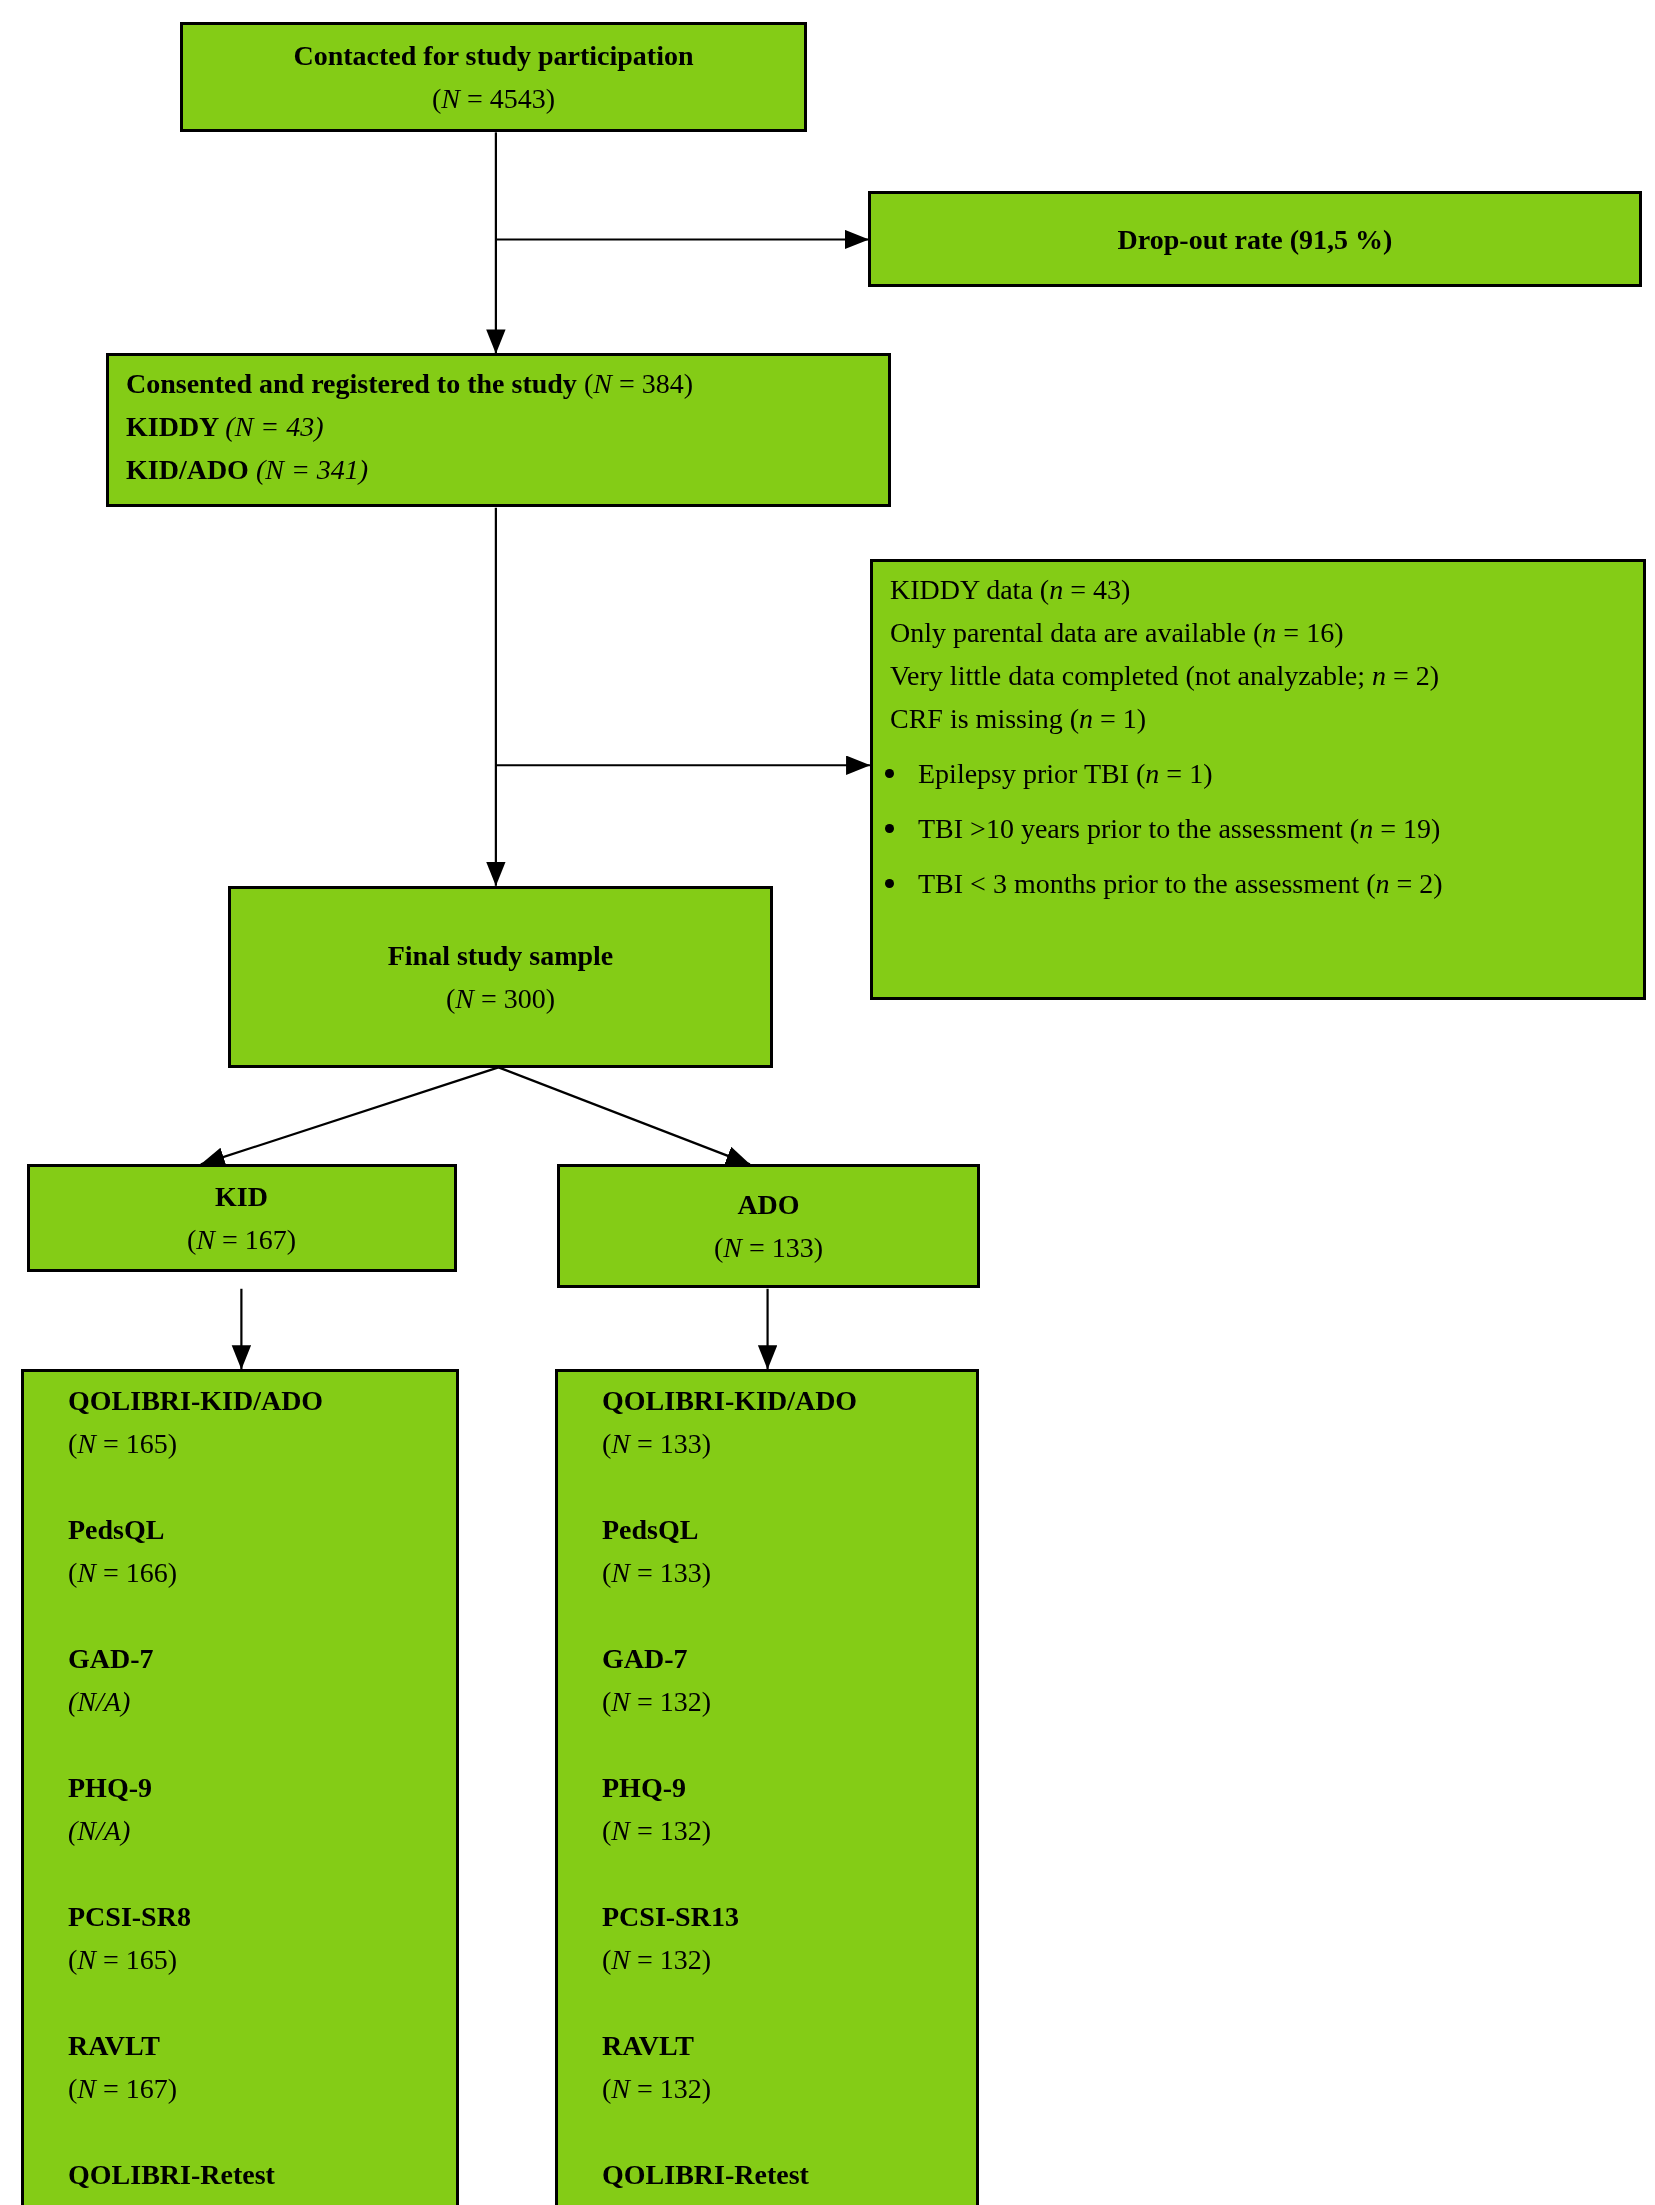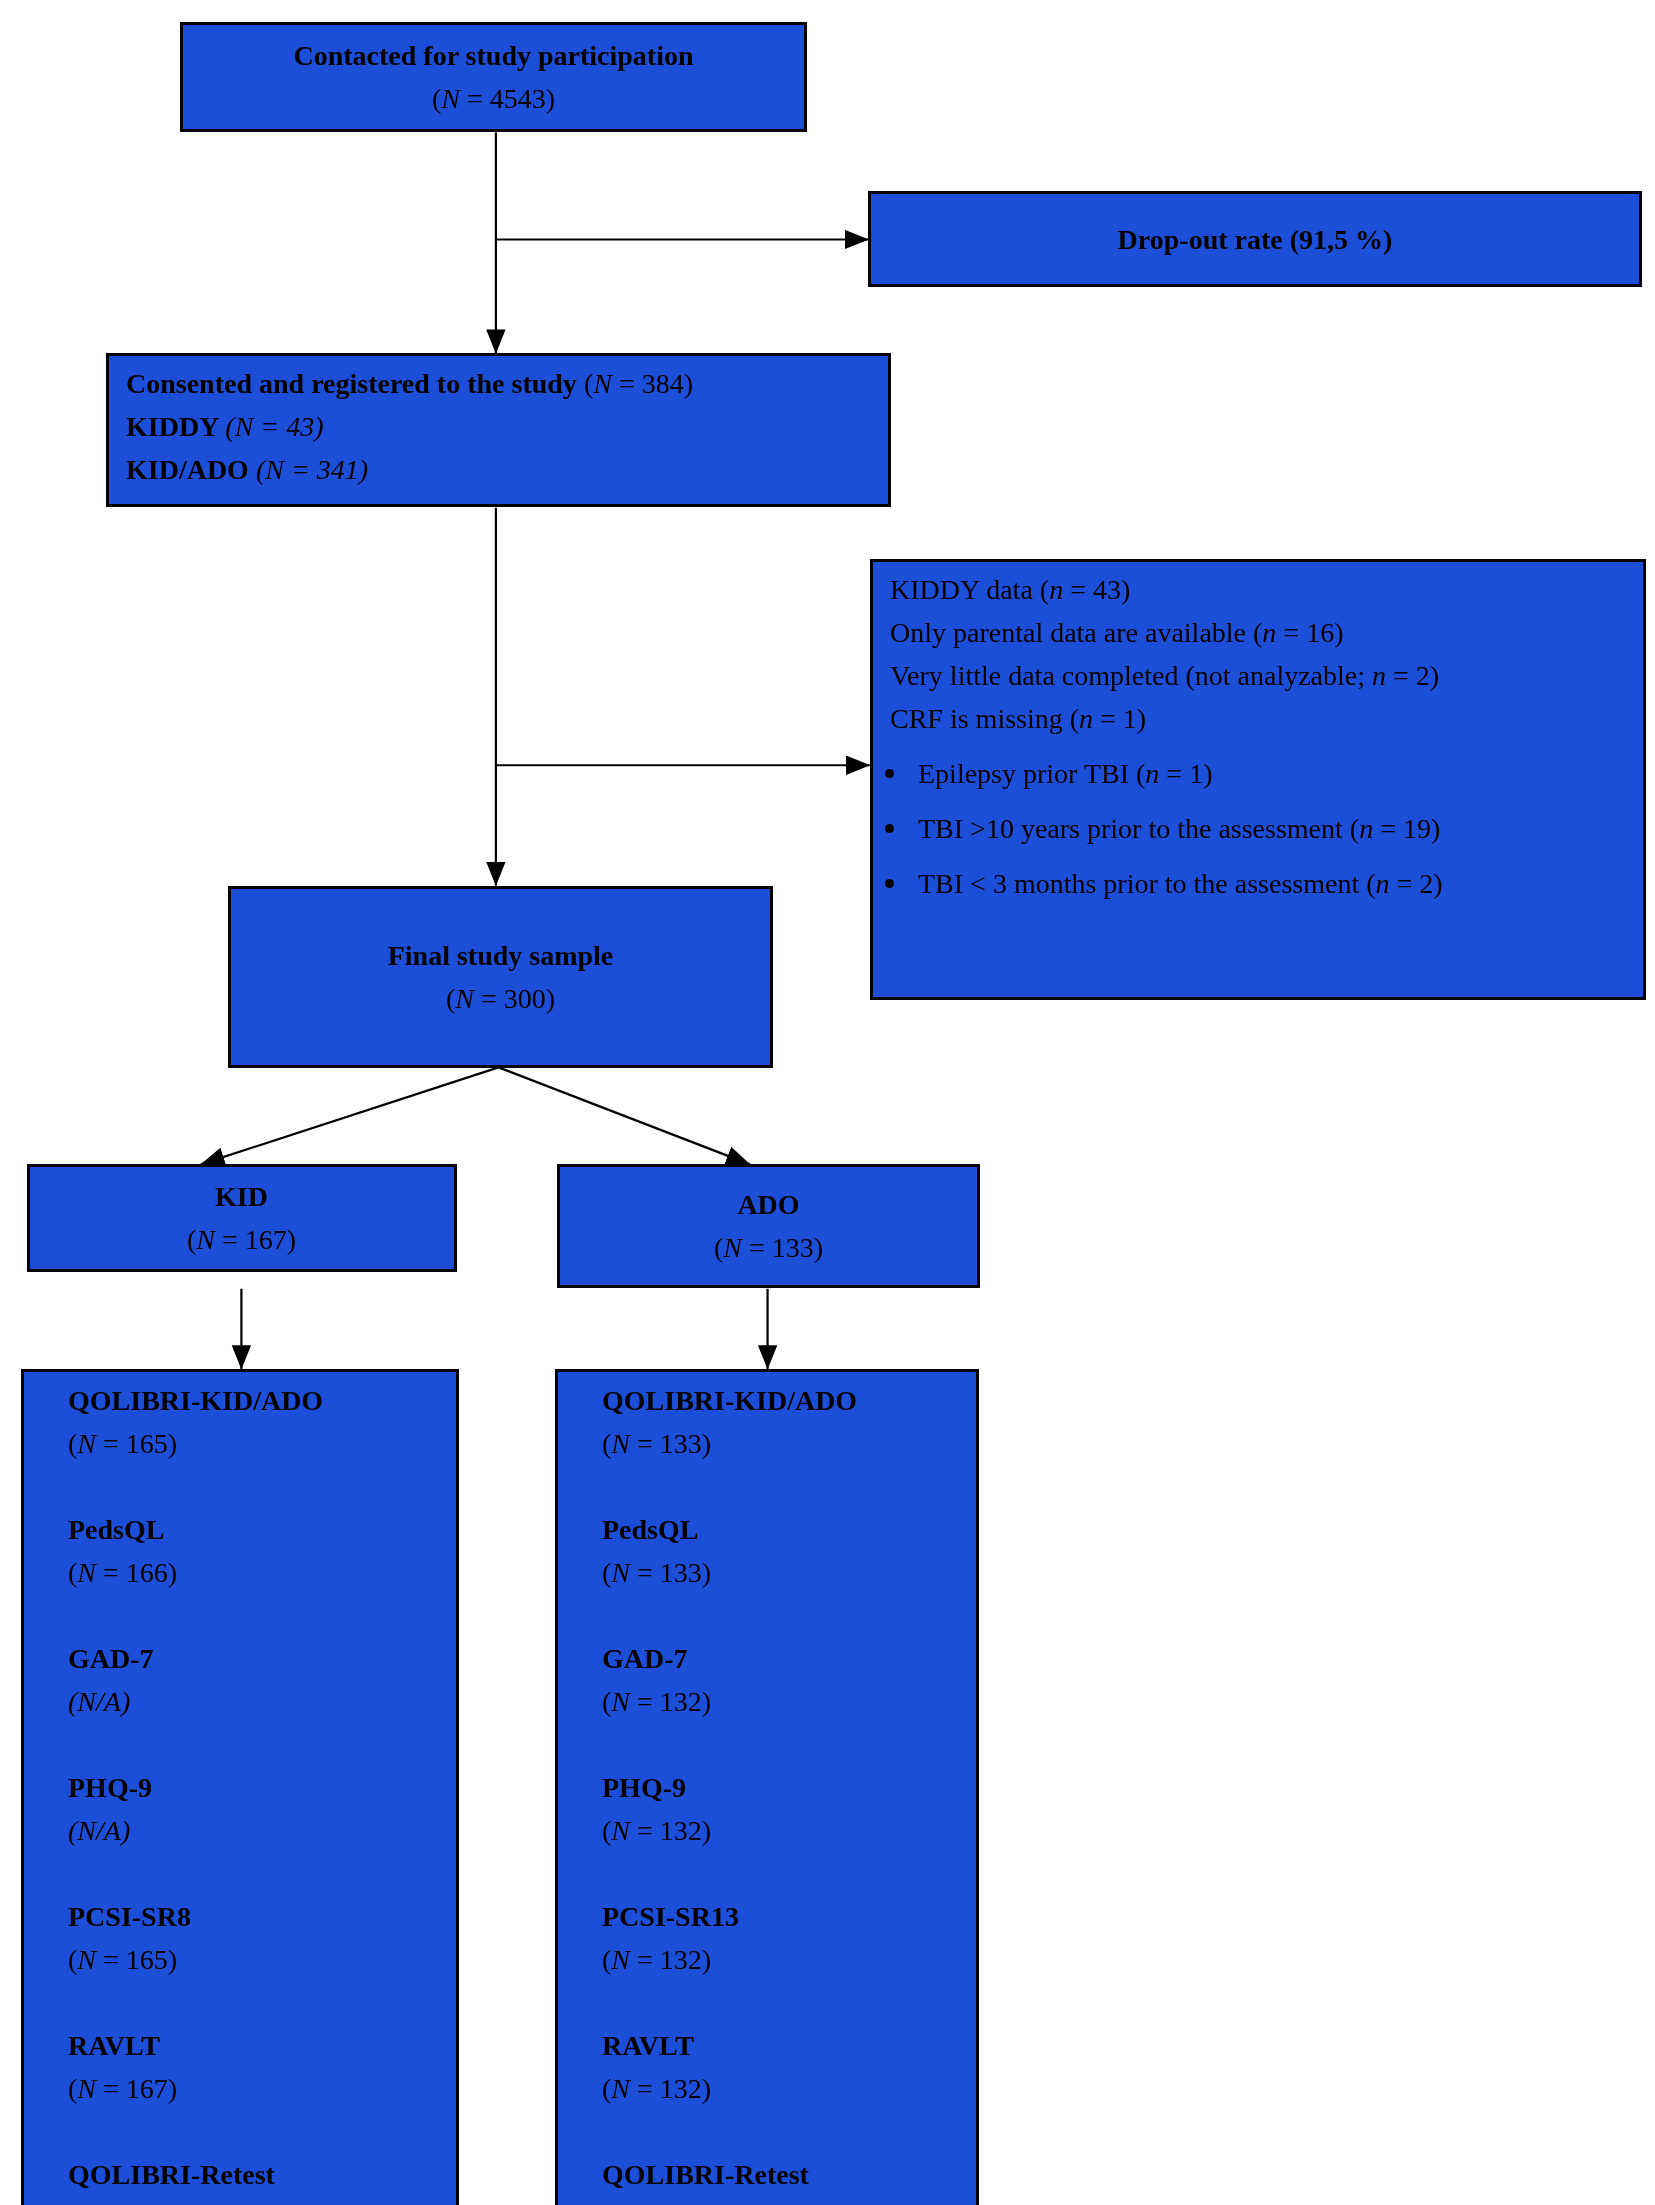--- a/index.html
+++ b/index.html
@@ -1,21 +1,21 @@
 <!DOCTYPE html>
 <html style="font-size:7px"><head>
 <meta charset="utf-8">
 <style>
   html,body{margin:0;padding:0;background:#ffffff;}
   .canvas{
     position:relative;width:1656px;height:2301px;background:#ffffff;
     font-family:"Liberation Serif","DejaVu Serif",serif;
     font-size:28px;color:#000;
   }
-  .box{position:absolute;border:3.5px solid #000;background:#1d4ed8;box-sizing:border-box;}
+  .box{position:absolute;border:3.5px solid #000;background:#84cc16;box-sizing:border-box;}
   .center{display:flex;flex-direction:column;justify-content:center;text-align:center;line-height:43px;}
   .para{padding:6.2px 13.2px 0 17px;line-height:43px;}
   .instr{padding:7px 10.6px 0 44px;line-height:43px;}
   .tline{white-space:nowrap;}
   .mt{margin-top:43px;}
   .b{font-weight:bold;}
   .i{font-style:italic;}
   .bullet{position:relative;padding-left:28px;margin-top:12px;}
   .dot{position:absolute;left:-5.3px;top:17px;width:8.8px;height:8.8px;border-radius:50%;background:#000;}
   svg.arrows{position:absolute;left:0;top:0;width:1656px;height:2301px;}

